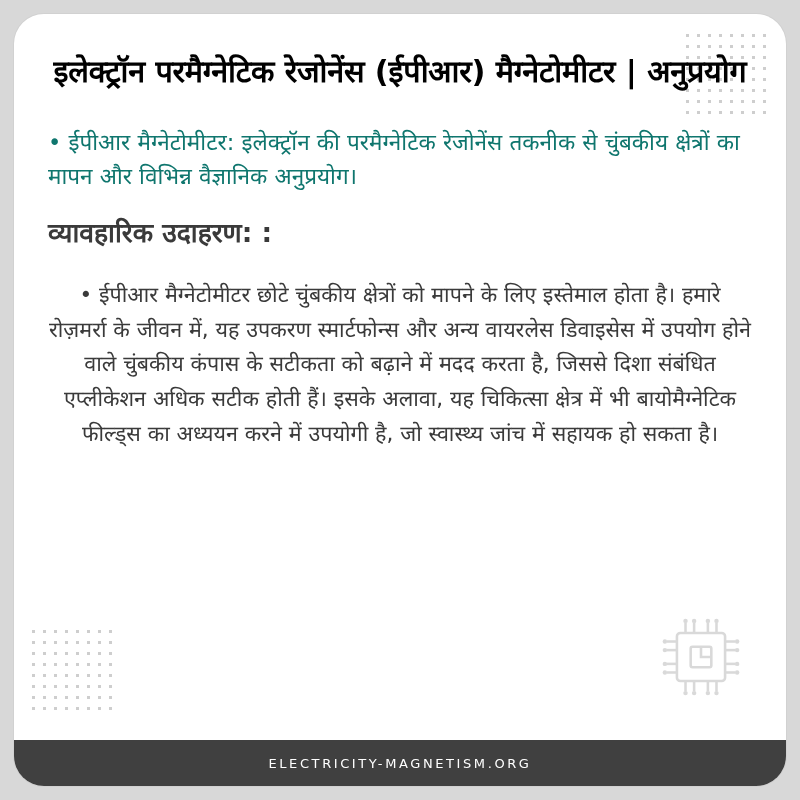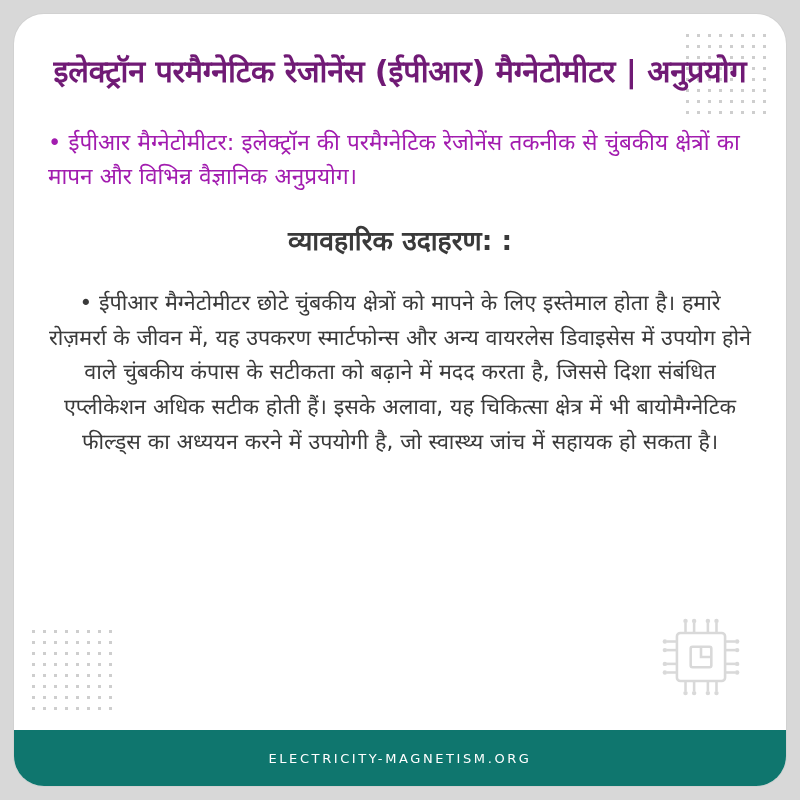--- a/index.html
+++ b/index.html
@@ -41,41 +41,40 @@
     left: 0;
     right: 0;
     top: 0;
     padding: 30px 34px 0 34px;
     box-sizing: border-box;
   }
   .title {
     font-family: "DejaVu Sans", sans-serif;
     font-size: 30.5px;
     font-weight: bold;
-    color: #701a75;
+    color: #000000;
     text-align: center;
     line-height: 1.42;
     letter-spacing: -0.2px;
     margin: 6px 0 0 0;
   }
   .bullet {
     font-family: "DejaVu Sans", sans-serif;
     font-size: 22.5px;
-    color: #a21caf;
+    color: #0f766e;
     line-height: 1.52;
     margin: 32px 0 0 0;
     text-align: left;
   }
   .subheading {
     font-family: "DejaVu Sans", sans-serif;
     font-size: 26.5px;
     font-weight: bold;
     color: #3a3a3a;
-    text-align: center;
-    margin: 28px 0 0 0;
+    margin: 20px 0 0 0;
   }
   .body-text {
     font-family: "DejaVu Sans", sans-serif;
     font-size: 21.5px;
     color: #3a3a3a;
     line-height: 1.62;
     margin: 28px 0 0 0;
     text-align: center;
   }
   .chip-icon {
@@ -84,22 +83,22 @@
     bottom: 86px;
     width: 86px;
     height: 86px;
     opacity: 0.33;
   }
   .footer {
     position: absolute;
     left: 0;
     right: 0;
     bottom: 0;
-    height: 56px;
-    background: #0f766e;
+    height: 46px;
+    background: #404040;
     display: flex;
     align-items: center;
     justify-content: center;
   }
   .footer span {
     font-family: "DejaVu Sans", sans-serif;
     font-size: 13px;
     letter-spacing: 2.6px;
     color: #ffffff;
   }

